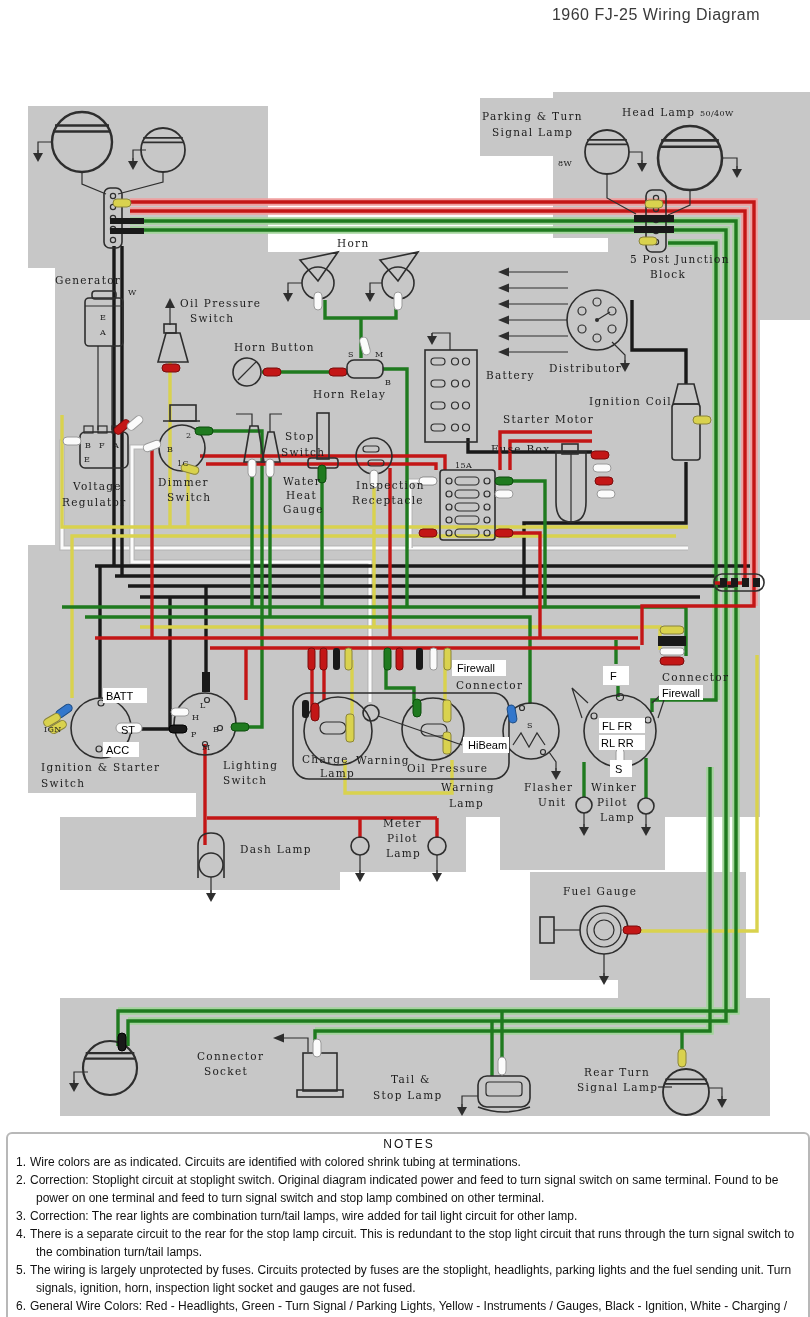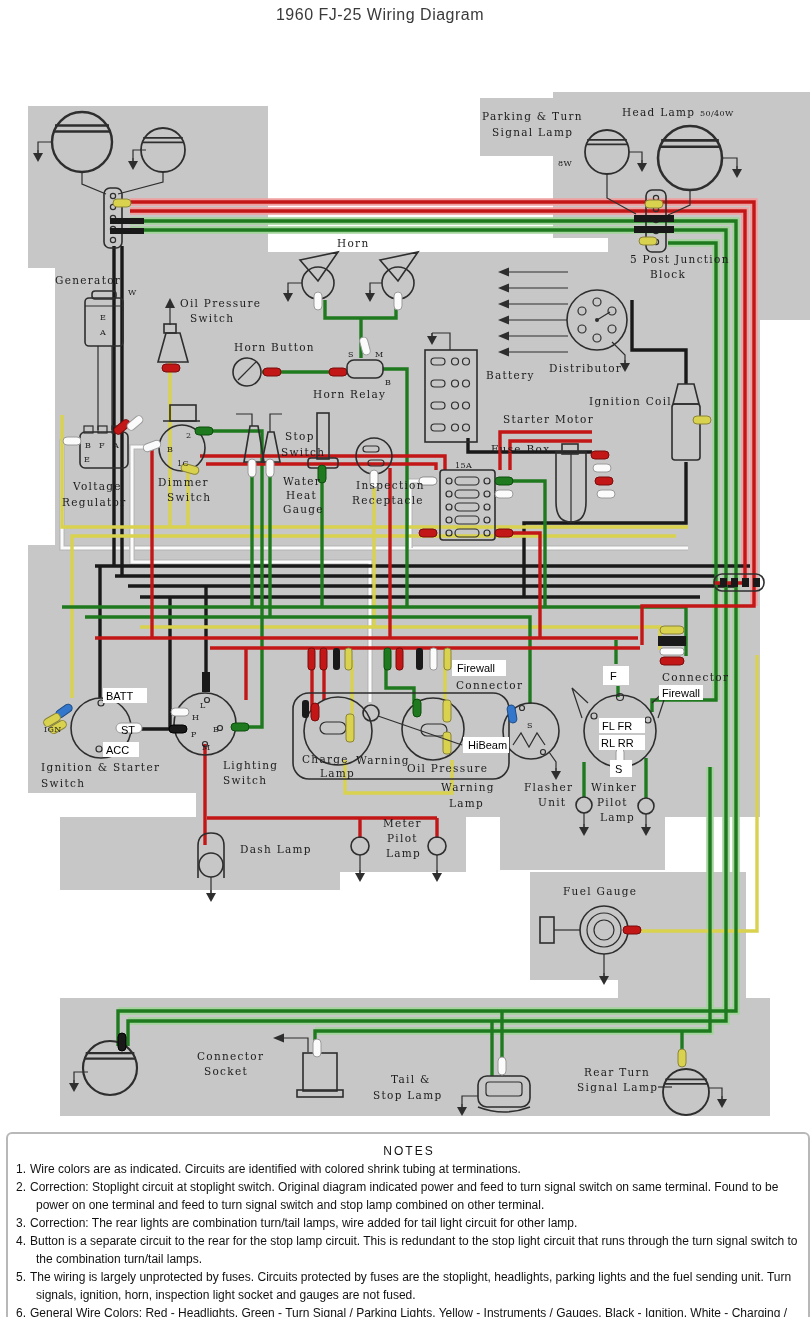--- a/index.html
+++ b/index.html
@@ -1,18 +1,18 @@
 <!DOCTYPE html>
 <html><head>
 <meta charset="utf-8">
 <style>
   html,body{margin:0;padding:0;background:#fff;}
   .page{position:relative;width:810px;height:1317px;background:#fff;overflow:hidden;
         font-family:"Liberation Sans",sans-serif;}
-  .title{position:absolute;top:6px;left:0;width:760px;text-align:center;
+  .title{position:absolute;top:6px;left:0;width:760px;text-align:right;
          font:16px "Liberation Sans",sans-serif;color:#3a3a3a;letter-spacing:.5px;}
   svg{position:absolute;top:0;left:0;}
   
   .ol{stroke:#2e2e2e;fill:none;stroke-width:1.6;}
   .olt{stroke:#2e2e2e;fill:none;stroke-width:1.2;}
   
   .wr{stroke:#c31616;fill:none;stroke-width:3.4;}
   .wg{stroke:#1f7a1f;fill:none;stroke-width:3.4;}
   .wy{stroke:#d9d24e;fill:none;stroke-width:3.4;}
   .wk{stroke:#191919;fill:none;stroke-width:3.4;}
@@ -22,21 +22,21 @@
   .hg{stroke:#a3d49c;fill:none;stroke-width:7.5;}
   
   .lbl{font-family:"DejaVu Serif",serif;font-size:10.5px;letter-spacing:1.3px;fill:#1c1c1c;}
   .sm{font-family:"DejaVu Serif",serif;font-size:8px;letter-spacing:.4px;fill:#1c1c1c;}
   .wlab{font-family:"Liberation Sans",sans-serif;font-size:11px;fill:#000;}
   .wbox{fill:#fff;}
   .panel{fill:#c7c7c7;}
   .notes{position:absolute;left:6px;top:1132px;width:786px;border:2px solid #b8b8b8;
          border-radius:6px;background:#fff;padding:2px 6px 4px 8px;
          font:12px "Liberation Sans",sans-serif;color:#111;}
-  .notes-title{text-align:center;letter-spacing:2px;margin:8px 0 2px 0;}
+  .notes-title{text-align:center;letter-spacing:2px;margin:1px 0 2px 0;}
   .note{padding-left:20px;text-indent:-20px;line-height:1.5;}
   .nnum{padding-right:4px;}
 </style>
 </head>
 <body>
 
 <div class="page">
   <div class="title">1960 FJ-25 Wiring Diagram</div>
 
   <svg width="810" height="1130" viewBox="0 0 810 1130">
@@ -642,18 +642,18 @@
       <text class="lbl" x="584" y="1076">Rear Turn</text>
       <text class="lbl" x="577" y="1091">Signal Lamp</text>
     </g>
   </svg>
 
   <div class="notes">
     <div class="notes-title">NOTES</div>
     <div class="note"><span class="nnum">1.</span><span>Wire colors are as indicated.  Circuits are identified with colored shrink tubing at terminations.</span></div>
     <div class="note"><span class="nnum">2.</span><span>Correction: Stoplight circuit at stoplight switch.  Original diagram indicated power and feed to turn signal switch on same terminal.  Found to be power on one terminal and feed to turn signal switch and stop lamp combined on other terminal.</span></div>
     <div class="note"><span class="nnum">3.</span><span>Correction: The rear lights are combination turn/tail lamps, wire added for tail light circuit for other lamp.</span></div>
-    <div class="note"><span class="nnum">4.</span><span>Button is a separate circuit to the rear for the stop lamp circuit.  This is redundant to the stop light circuit that runs through the turn signal switch to the combination turn/tail lamps.</span></div>
+    <div class="note"><span class="nnum">4.</span><span>There is a separate circuit to the rear for the stop lamp circuit.  This is redundant to the stop light circuit that runs through the turn signal switch to the combination turn/tail lamps.</span></div>
     <div class="note"><span class="nnum">5.</span><span>The wiring is largely unprotected by fuses. Circuits protected by fuses are the stoplight, headlights, parking lights and the fuel sending unit.  Turn signals, ignition, horn, inspection light socket and gauges are not fused.</span></div>
     <div class="note"><span class="nnum">6.</span><span>General Wire Colors: Red - Headlights, Green - Turn Signal / Parking Lights, Yellow - Instruments / Gauges, Black - Ignition, White - Charging / Power</span></div>
 
   </div>
 </div>
 
 </body></html>

